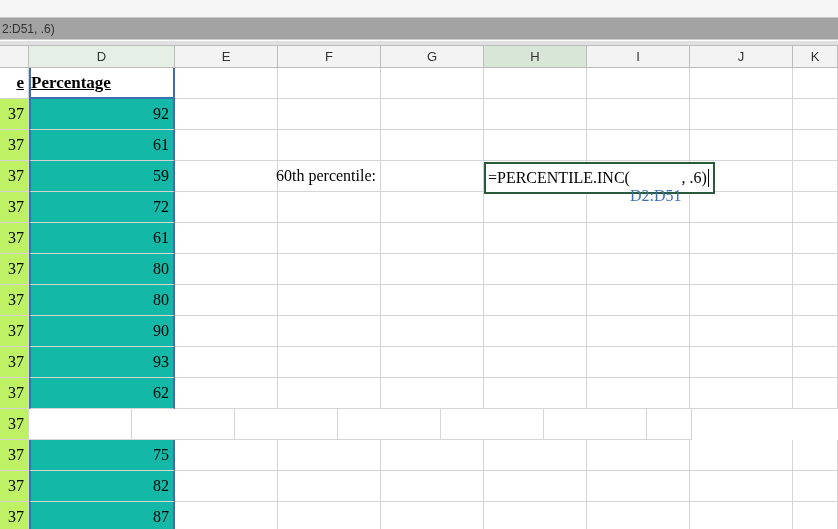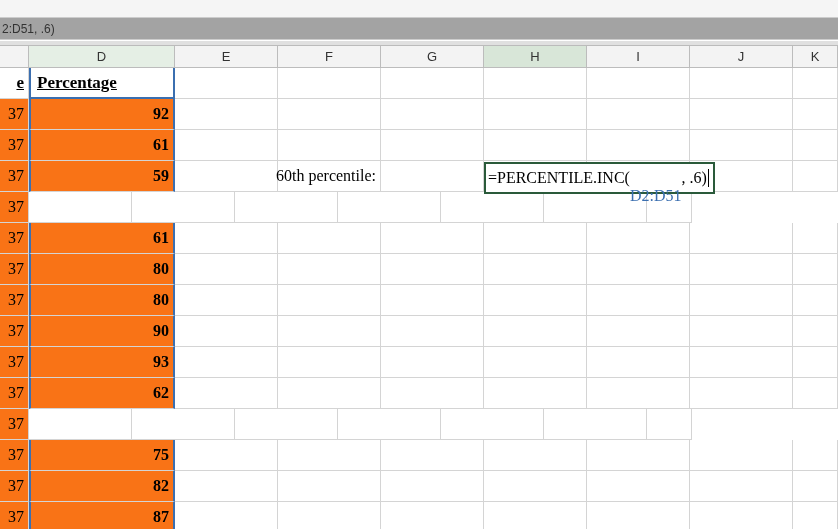--- a/index.html
+++ b/index.html
@@ -82,46 +82,45 @@
     display: flex;
     align-items: center;
     padding: 0 4px;
     background: #fff;
     font-size: 16px;
     color: #000;
     position: relative;
   }
   .cell.colC {
     justify-content: flex-end;
-    background: #f97316;
+    background: #bef264;
   }
   .cell.colD {
     justify-content: flex-end;
-    background: #f97316;
+    background: #14b8a6;
     border-right: 2px solid #3b6fb0;
-    font-weight: bold;
   }
   .cell.colD-left {
     border-left: 2px solid #3b6fb0;
   }
   .row.header-row .cell {
     font-weight: bold;
     font-size: 17px;
     justify-content: flex-start;
     background: #fff;
     text-decoration: underline;
   }
   .row.header-row .cell.colC {
     justify-content: flex-end;
   }
   .row.header-row .cell.colD {
     justify-content: flex-start;
     background: #fff;
     border-bottom: 2px solid #3b6fb0;
-    padding-left: 6px;
+    padding-left: 0;
   }
   .label-cell {
     justify-content: flex-end;
     white-space: nowrap;
     overflow: visible;
   }
   .label-cell span {
     position: relative;
     z-index: 1;
   }
@@ -229,20 +228,21 @@
           <span>60th percentile:</span>
         </div>
         <div class="cell wG"></div>
         <div class="cell wH"></div>
         <div class="cell wI"></div>
         <div class="cell wJ"></div>
         <div class="cell wK"></div>
       </div>
       <div class="row">
         <div class="cell colC wC">37</div>
+        <div class="cell colD wD colD-left">72</div>
         <div class="cell wE"></div>
         <div class="cell wF"></div>
         <div class="cell wG"></div>
         <div class="cell wH"></div>
         <div class="cell wI"></div>
         <div class="cell wJ"></div>
         <div class="cell wK"></div>
       </div>
       <div class="row">
         <div class="cell colC wC">37</div>

